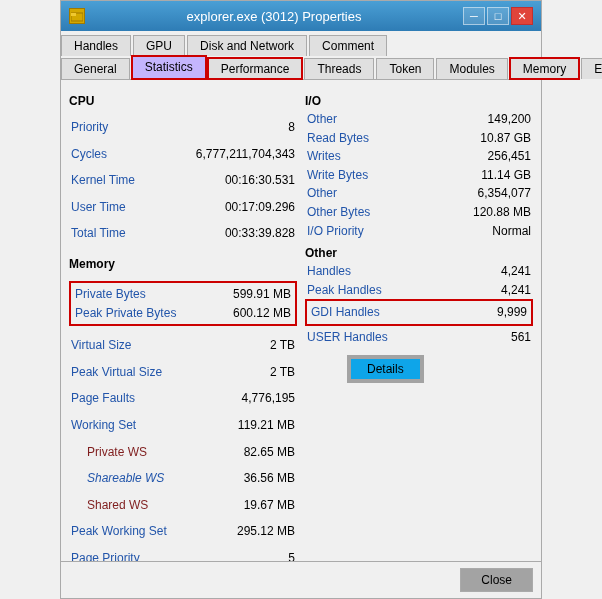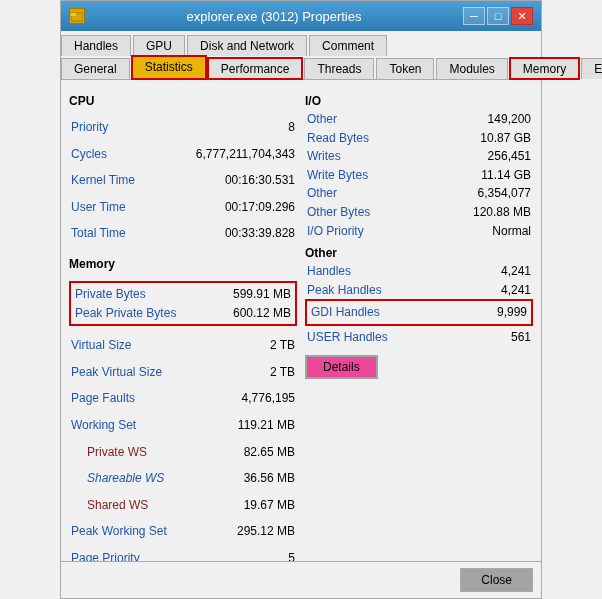--- a/index.html
+++ b/index.html
@@ -79,21 +79,21 @@
       border: 1px solid #aaa;
       border-bottom: none;
       background: #e0e0e0;
       margin-right: 2px;
       margin-top: 2px;
       cursor: pointer;
       font-size: 12px;
       color: #000;
     }
     .tab.active {
-      background: #eab308;
+      background: #c4b5fd;
       margin-top: 0px;
       border-bottom: 1px solid #f0f0f0;
       z-index: 1;
       position: relative;
     }
     .tab-row-2 {
       padding-top: 0;
       margin-top: -1px;
     }
     
@@ -135,25 +135,26 @@
       color: #000;
       text-align: right;
     }
     .data-label-indent {
       color: #2255aa;
       padding-left: 16px;
     }
     .details-btn {
       margin-top: 8px;
       padding: 3px 16px;
-      border: 2px solid #a3a3a3;
-      background: #ec4899;
+      border: 4px solid #a3a3a3;
+      background: #0ea5e9;
       cursor: pointer;
       font-size: 12px;
       align-self: flex-start;
+      margin-left: 42px;
     }
     .bottom-bar {
       display: flex;
       justify-content: flex-end;
       padding: 6px 8px;
       border-top: 1px solid #aaa;
     }
     .close-button {
       padding: 4px 20px;
       border: 1px solid #aaa;

